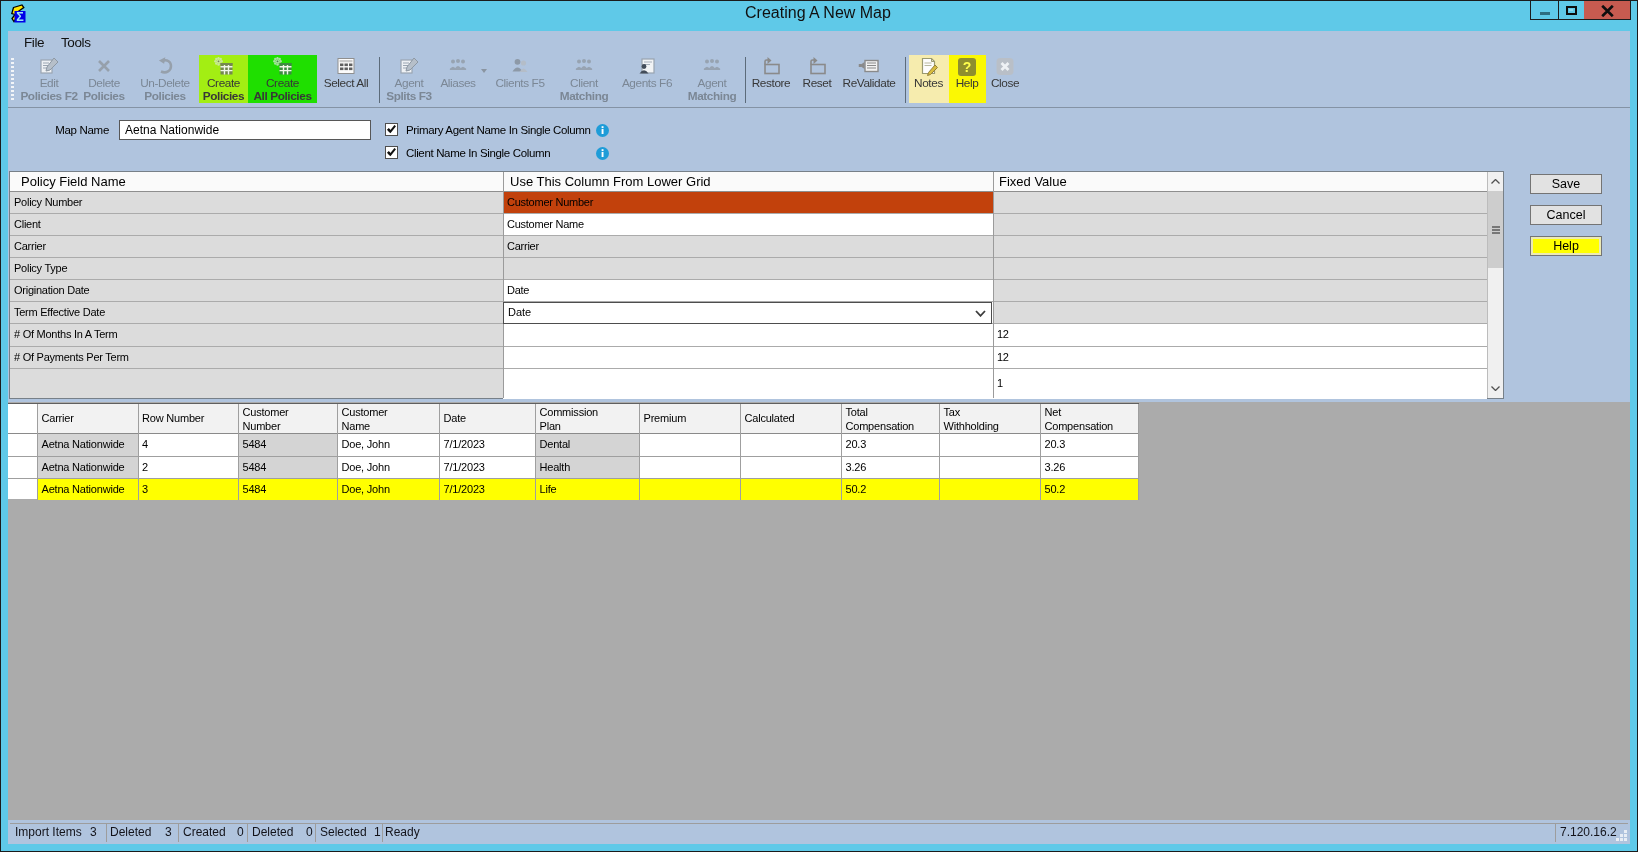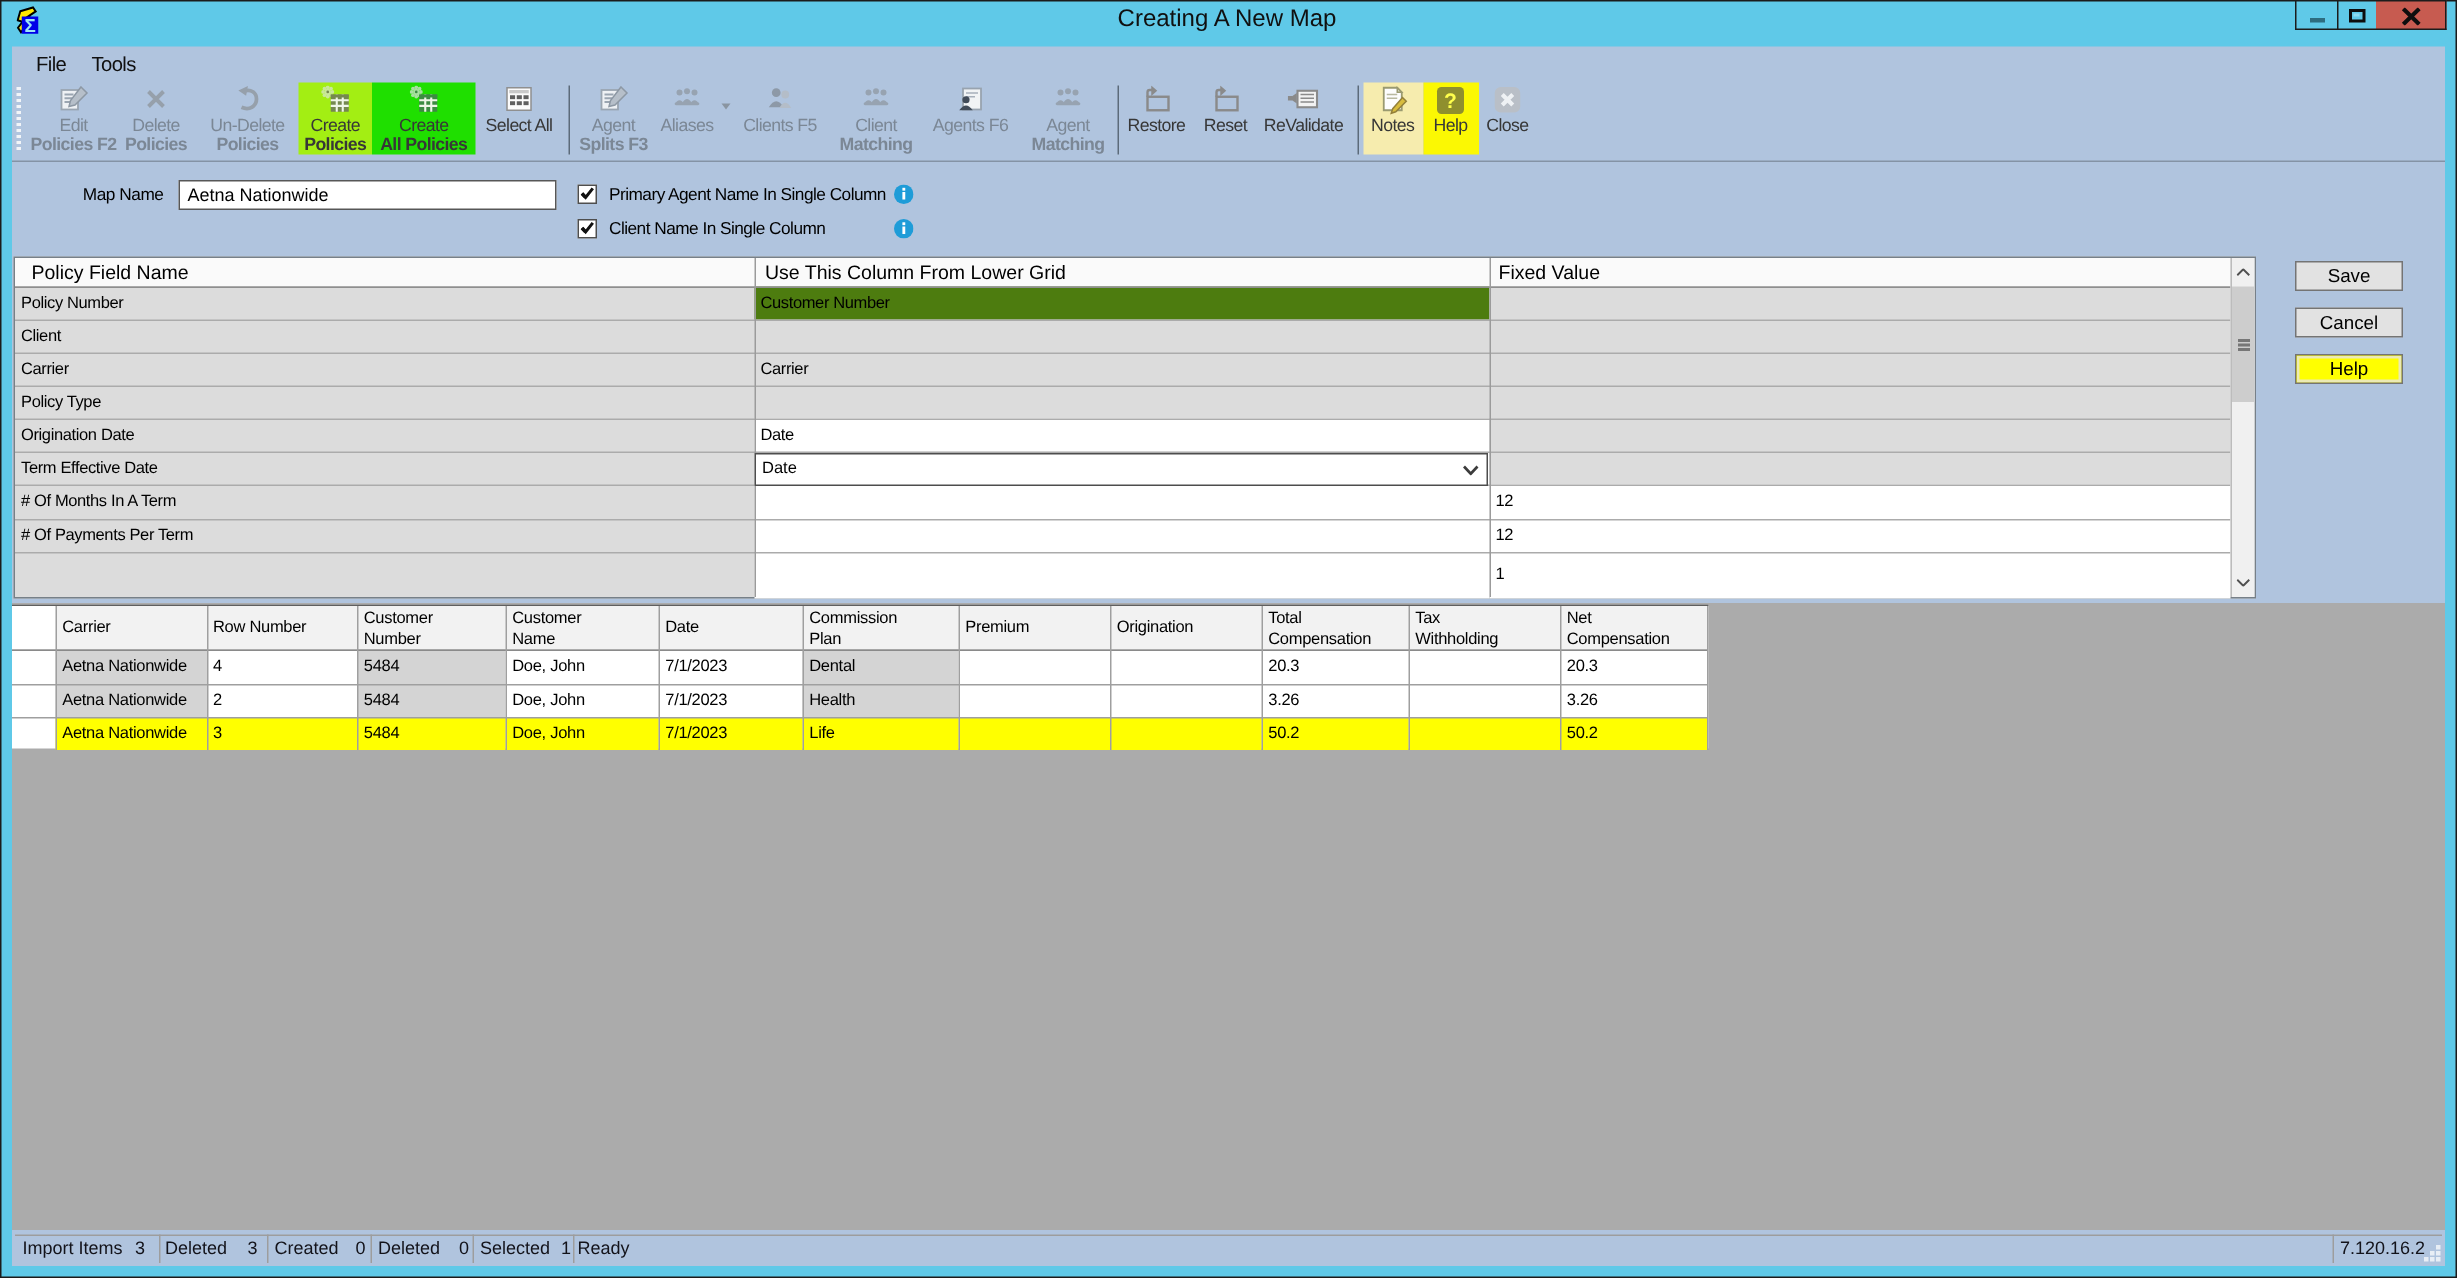--- a/index.html
+++ b/index.html
@@ -298,23 +298,24 @@
       <circle cx="6.5" cy="6.5" r="6.5" fill="#1e9cd8"></circle>
       <rect x="5.6" y="5" width="1.9" height="5" fill="#fff"></rect>
       <rect x="5.6" y="2.2" width="1.9" height="1.9" fill="#fff"></rect>
     </svg></div>
 <div id="uppergrid">
 <div class="ug-hdr" style="left:0;top:0;width:1477px;height:19px"></div>
 <div class="abs" style="left:11px;top:2px;font-size:13px">Policy Field Name</div>
 <div class="abs" style="left:500px;top:2px;font-size:13px">Use This Column From Lower Grid</div>
 <div class="abs" style="left:989px;top:2px;font-size:13px">Fixed Value</div>
 <div class="ug-cell" style="left:0;top:19px;width:493px;height:22px;background:#dcdcdc;line-height:22px;">Policy Number</div>
-<div class="ug-cell" style="left:493px;top:19px;width:490px;height:22px;background:#4d7c0f;line-height:22px">Customer Number</div>
+<div class="ug-cell" style="left:493px;top:19px;width:490px;height:22px;background:#c2410c;line-height:22px">Customer Number</div>
 <div class="ug-cell" style="left:983px;top:19px;width:494px;height:22px;background:#dcdcdc;line-height:22px"></div>
 <div class="ug-cell" style="left:0;top:41px;width:493px;height:22px;background:#dcdcdc;line-height:22px;">Client</div>
+<div class="ug-cell" style="left:493px;top:41px;width:490px;height:22px;background:#fff;line-height:22px">Customer Name</div>
 <div class="ug-cell" style="left:983px;top:41px;width:494px;height:22px;background:#dcdcdc;line-height:22px"></div>
 <div class="ug-cell" style="left:0;top:63px;width:493px;height:22px;background:#dcdcdc;line-height:22px;">Carrier</div>
 <div class="ug-cell" style="left:493px;top:63px;width:490px;height:22px;background:#dcdcdc;line-height:22px">Carrier</div>
 <div class="ug-cell" style="left:983px;top:63px;width:494px;height:22px;background:#dcdcdc;line-height:22px"></div>
 <div class="ug-cell" style="left:0;top:85px;width:493px;height:22px;background:#dcdcdc;line-height:22px;">Policy Type</div>
 <div class="ug-cell" style="left:983px;top:85px;width:494px;height:22px;background:#dcdcdc;line-height:22px"></div>
 <div class="ug-cell" style="left:0;top:107px;width:493px;height:22px;background:#dcdcdc;line-height:22px;">Origination Date</div>
 <div class="ug-cell" style="left:493px;top:107px;width:490px;height:22px;background:#fff;line-height:22px">Date</div>
 <div class="ug-cell" style="left:983px;top:107px;width:494px;height:22px;background:#dcdcdc;line-height:22px"></div>
 <div class="ug-cell" style="left:0;top:129px;width:493px;height:22px;background:#dcdcdc;line-height:22px;">Term Effective Date</div>
@@ -363,21 +364,21 @@
 <div class="btn3" style="top:236px;background:#ffff00;box-shadow:inset 0 0 0 2px #eceab4">Help</div>
 <div id="grayarea"></div>
 <div id="lowergrid">
 <div class="lg-cell" style="left:29px;top:0;width:100.5px;height:29px;background:#f2f2f2;line-height:28px;padding-top:0px">Carrier</div>
 <div class="lg-cell" style="left:129.5px;top:0;width:100.5px;height:29px;background:#f2f2f2;line-height:28px;padding-top:0px">Row Number</div>
 <div class="lg-cell" style="left:230px;top:0;width:99px;height:29px;background:#f2f2f2;line-height:14px;padding-top:1px">Customer<br>Number</div>
 <div class="lg-cell" style="left:329px;top:0;width:102px;height:29px;background:#f2f2f2;line-height:14px;padding-top:1px">Customer<br>Name</div>
 <div class="lg-cell" style="left:431px;top:0;width:96px;height:29px;background:#f2f2f2;line-height:28px;padding-top:0px">Date</div>
 <div class="lg-cell" style="left:527px;top:0;width:104px;height:29px;background:#f2f2f2;line-height:14px;padding-top:1px">Commission<br>Plan</div>
 <div class="lg-cell" style="left:631px;top:0;width:101px;height:29px;background:#f2f2f2;line-height:28px;padding-top:0px">Premium</div>
-<div class="lg-cell" style="left:732px;top:0;width:101px;height:29px;background:#f2f2f2;line-height:28px;padding-top:0px">Origination</div>
+<div class="lg-cell" style="left:732px;top:0;width:101px;height:29px;background:#f2f2f2;line-height:28px;padding-top:0px">Calculated</div>
 <div class="lg-cell" style="left:833px;top:0;width:98px;height:29px;background:#f2f2f2;line-height:14px;padding-top:1px">Total<br>Compensation</div>
 <div class="lg-cell" style="left:931px;top:0;width:101px;height:29px;background:#f2f2f2;line-height:14px;padding-top:1px">Tax<br>Withholding</div>
 <div class="lg-cell" style="left:1032px;top:0;width:98px;height:29px;background:#f2f2f2;line-height:14px;padding-top:1px">Net<br>Compensation</div>
 <div class="lg-cell" style="left:29px;top:29px;width:100.5px;height:22.5px;background:#d4d4d4;line-height:22.5px">Aetna Nationwide</div>
 <div class="lg-cell" style="left:129.5px;top:29px;width:100.5px;height:22.5px;background:#fff;line-height:22.5px">4</div>
 <div class="lg-cell" style="left:230px;top:29px;width:99px;height:22.5px;background:#d4d4d4;line-height:22.5px">5484</div>
 <div class="lg-cell" style="left:329px;top:29px;width:102px;height:22.5px;background:#fff;line-height:22.5px">Doe, John</div>
 <div class="lg-cell" style="left:431px;top:29px;width:96px;height:22.5px;background:#fff;line-height:22.5px">7/1/2023</div>
 <div class="lg-cell" style="left:527px;top:29px;width:104px;height:22.5px;background:#d4d4d4;line-height:22.5px">Dental</div>
 <div class="lg-cell" style="left:631px;top:29px;width:101px;height:22.5px;background:#fff;line-height:22.5px"></div>

